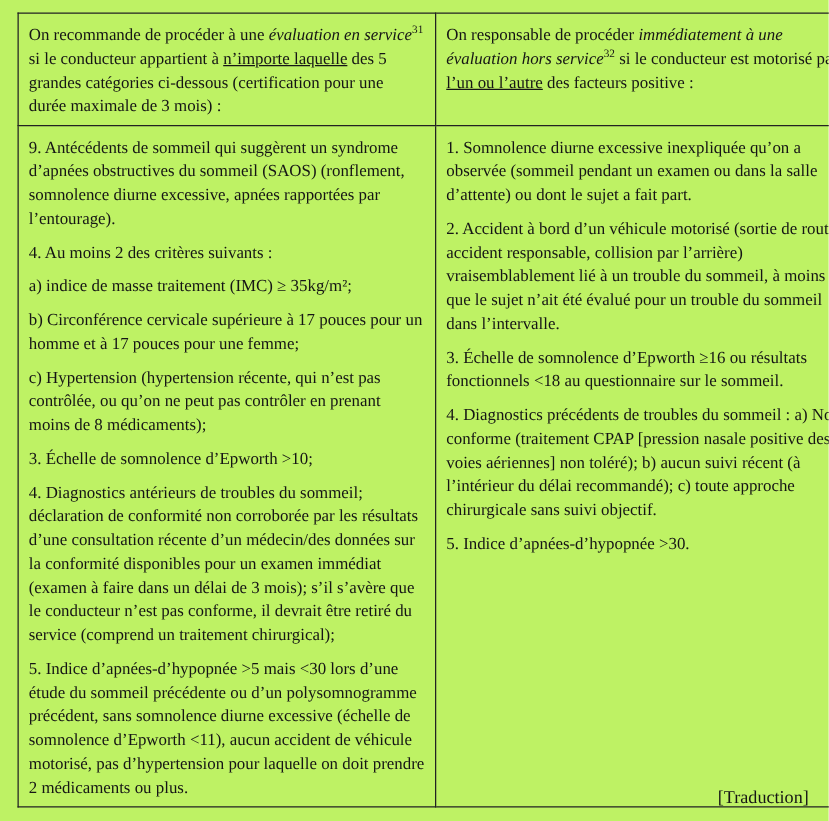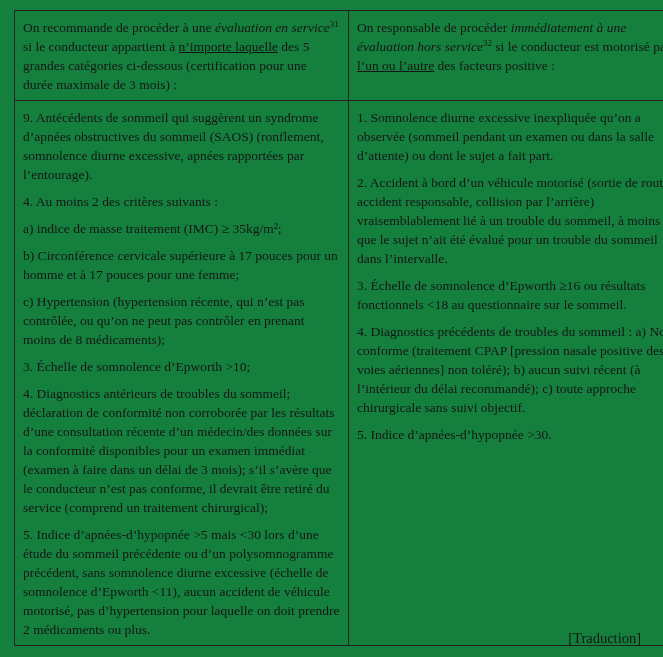--- a/index.html
+++ b/index.html
@@ -4,21 +4,21 @@
 <style>
   html, body {
     margin: 0;
     padding: 0;
     background: #ffffff;
   }
   .page {
     position: relative;
     width: 663px;
     height: 657px;
-    background: #15803d;
+    background: #bef264;
     font-family: "Liberation Serif", serif;
     color: #151515;
   }
   table.doc-table {
     position: absolute;
     left: 14px;
     top: 10px;
     width: 637px;
     border-collapse: collapse;
     table-layout: fixed;
@@ -40,21 +40,21 @@
   .cell-text p:last-child { margin-bottom: 0; }
   .seg-italic { font-style: italic; }
   .seg-underline { text-decoration: underline; }
   sup.fn {
     font-size: 9px;
     line-height: 0;
     vertical-align: super;
   }
   .footer-note {
     position: absolute;
-    left: 0;
+    left: 6px;
     top: 628px;
     width: 641px;
     text-align: right;
     font-size: 14.5px;
     line-height: 20px;
     color: #151515;
   }
 </style>
 </head>
 <body>

